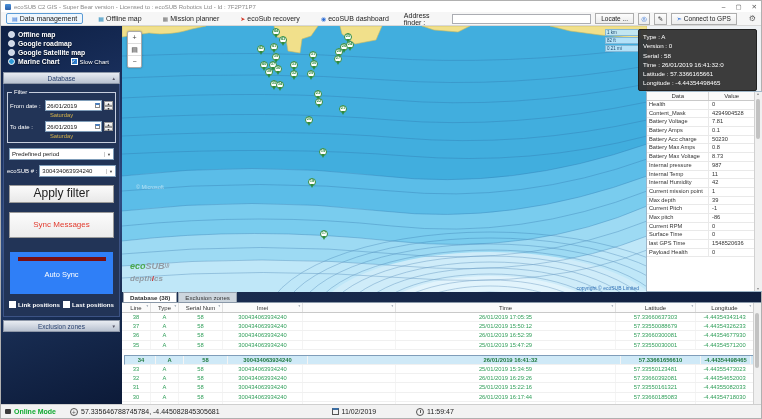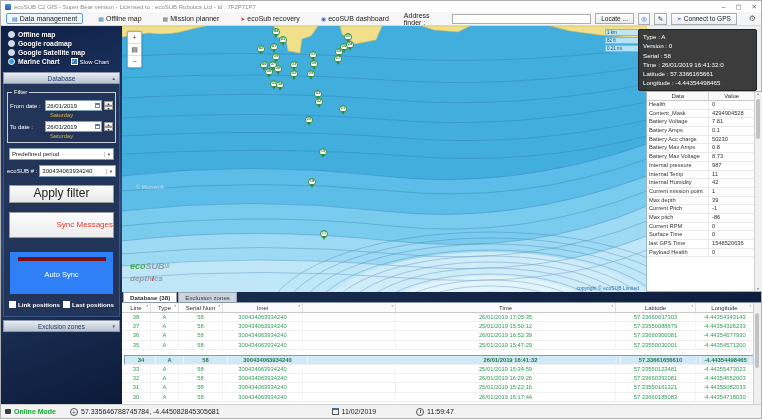--- a/index.html
+++ b/index.html
@@ -44,21 +44,21 @@
   .dinput{height:9px;background:#fff;border:1px solid #7f9db9;flex:1;display:flex;align-items:center;font-size:6px;color:#111;padding:0 1px;}
   .cal{width:5px;height:5px;margin-left:auto;background:#fff;border:1px solid #888;border-top:2px solid #4a7fc0;flex:none;box-sizing:border-box;}
   .spin{display:flex;flex-direction:column;flex:none;}
   .spin span{width:9px;height:4.5px;border:1px solid #999;background:linear-gradient(#fff,#dcdcdc);font-size:3.5px;line-height:4px;text-align:center;color:#333;box-sizing:border-box;}
   .dayname{font-size:5.8px;color:#d8b44a;text-align:center;margin-top:1px;}
   .sel{height:10px;background:#fff;border:1px solid #7f9db9;color:#222;font-size:6px;display:flex;align-items:center;padding:0 2px;margin:5px 2px 0;}
   .sel .arr{margin-left:auto;font-size:4px;color:#444;border-left:1px solid #ccc;padding-left:2px;}
   .eco-row{display:flex;align-items:center;gap:2px;margin-top:5px;font-size:6px;}
   .eco-row .sel{flex:1;margin:0;}
   .apply{display:block;width:103px;margin:8px auto 4px;height:16px;background:linear-gradient(#fbfbfb,#e8e8e8);border:1px solid #9a9a9a;font-size:12px;color:#222;text-align:center;line-height:15px;}
-  .syncmsg{display:block;width:103px;margin:9px auto 12px;height:24px;background:linear-gradient(#fbfbfb,#ececec);border:1px solid #9a9a9a;font-size:8px;color:#e23b2e;text-align:right;line-height:23px;}
+  .syncmsg{display:block;width:103px;margin:9px auto 12px;height:24px;background:linear-gradient(#fbfbfb,#ececec);border:1px solid #9a9a9a;font-size:8px;color:#e23b2e;text-align:center;line-height:23px;}
   .autosync{width:103px;margin:14px auto 0;height:42px;background:#2f7ff7;display:flex;flex-direction:column;align-items:center;color:#fff;font-size:7.5px;}
   .autobar{width:88px;height:4px;background:#7a0f12;margin-top:5px;}
   .autolabel{margin-top:9px;}
   .posrow{display:flex;justify-content:space-between;padding:0 2px;margin-top:7px;font-size:6.2px;font-weight:bold;}
   .poschk{display:flex;gap:2px;align-items:center;}
 
   
   .rightbg{position:absolute;left:646px;top:25px;right:0;height:266px;background:#eef1f4;}
   .map{position:absolute;left:121px;top:25px;width:525px;height:266px;overflow:hidden;background:#41aede;}
   .map svg{position:absolute;inset:0;}

